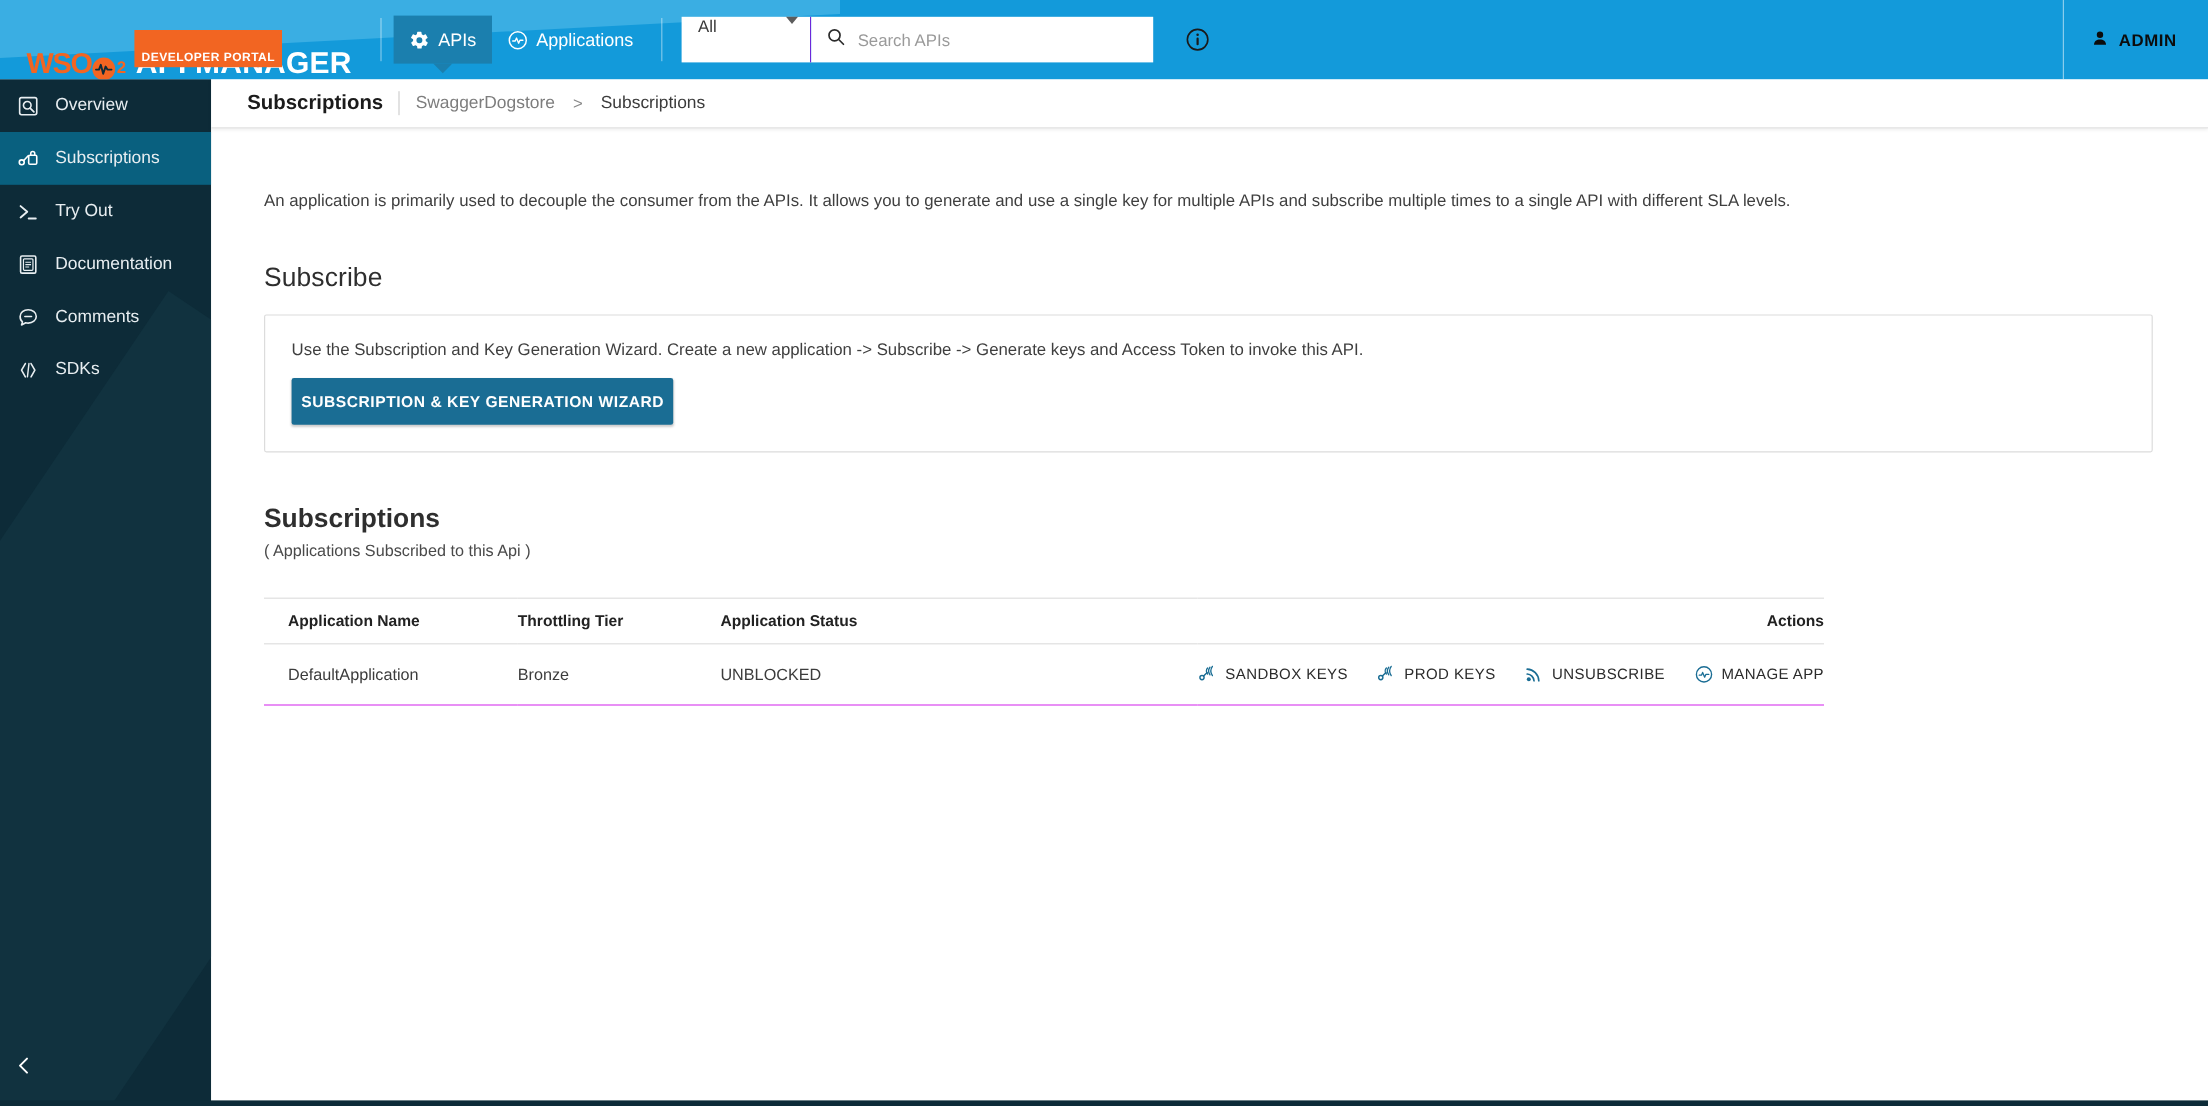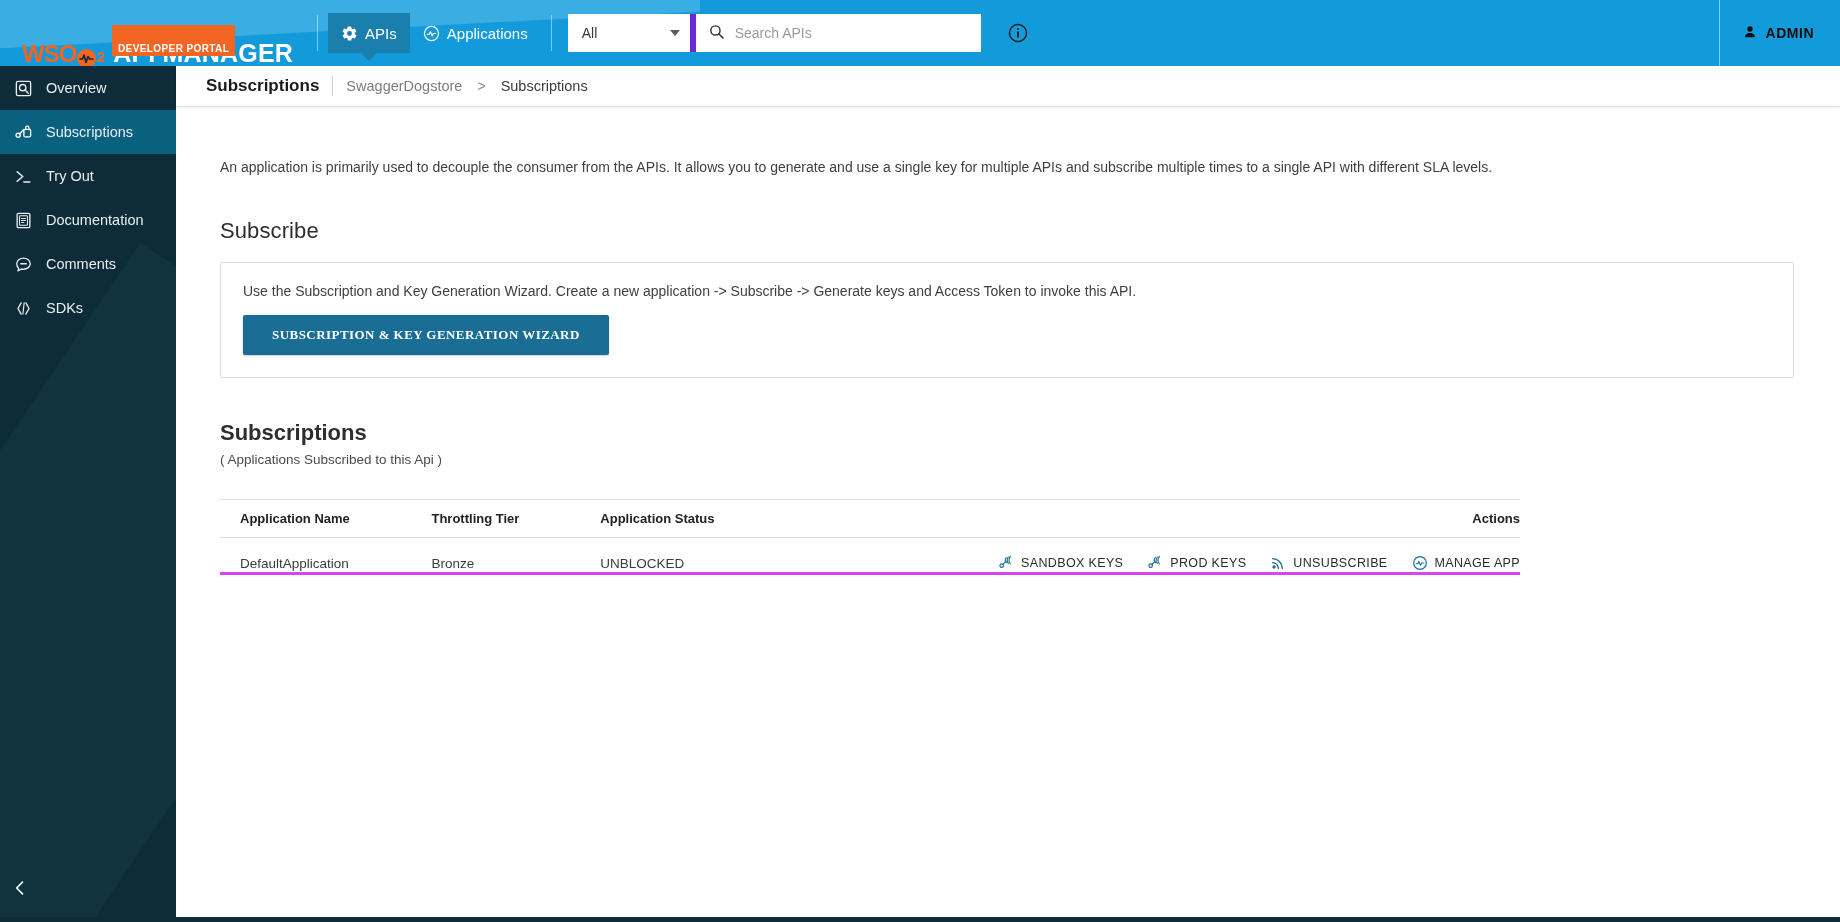--- a/index.html
+++ b/index.html
@@ -81,23 +81,23 @@
     border-right: 8px solid transparent;
     border-top: 8px solid #1b7fae;
   }
   .nav-tab svg { display: block; }
 
   .search-group {
     display: flex; align-items: center; position: relative; z-index: 3;
     height: 38px; margin-left: 6px;
   }
   .search-select {
-    width: 128px; height: 38px; background: #ffffff;
-    border: none; border-right: 6px solid #6d28d9;
-    display: flex; align-items: center; justify-content: space-between;
+    width: 108px; height: 38px; background: #ffffff;
+    border: none; border-right: 1px solid #6d28d9;
+    display: flex; justify-content: space-between;
     padding: 0 10px 0 14px; font-size: 14px; color: #3a3a3a;
     cursor: pointer;
   }
   .caret-down {
     width: 0; height: 0;
     border-left: 5px solid transparent;
     border-right: 5px solid transparent;
     border-top: 6px solid #5c5c5c;
   }
   .search-box {
@@ -194,40 +194,40 @@
 
   .wizard-card {
     border: 1px solid #dcdcdc; border-radius: 2px;
     padding: 20px 22px 22px 22px;
     margin-bottom: 42px;
   }
   .wizard-text { font-size: 14px; color: #3f3f3f; margin-bottom: 16px; }
   .wizard-btn {
     display: inline-block; background: #1a6d94; color: #ffffff;
     font-size: 13px; font-weight: bold; letter-spacing: .45px;
-    padding: 12px 29px; border: none; border-radius: 2px;
-    cursor: pointer; font-family: Liberation Serif, serif;
+    padding: 12px 8px; border: none; border-radius: 2px;
+    cursor: pointer; font-family: Liberation Sans, sans-serif;
     box-shadow: 0 1px 2px rgba(0,0,0,.2);
   }
 
   .subs-title { font-size: 22px; color: #2e2e2e; margin-bottom: 6px; }
   .subs-sub { font-size: 13.5px; color: #4a4a4a; margin-bottom: 32px; }
 
   .subs-table { width: 1300px; border-collapse: collapse; }
   .subs-table thead th {
     font-size: 13px; font-weight: bold; color: #222;
     text-align: left; padding: 11px 0 11px 0;
     border-top: 1px solid #dfdfdf;
     border-bottom: 1px solid #dfdfdf;
   }
   .subs-table thead th.th-actions { text-align: right; margin-top: 16px; }
   .subs-table tbody td {
     font-size: 13.5px; color: #3c3c3c;
-    padding: 17px 0 1px 0;
-    border-bottom: 3px solid #d946ef;
+    padding: 17px 0 17px 0;
+    border-bottom: 1px solid #d946ef;
   }
   .col-app { width: 220px; padding-left: 20px !important; }
   .col-tier { width: 180px; }
   .col-status { width: 430px; }
   .col-actions { text-align: right; }
 
   .actions-wrap {
     display: flex; align-items: center; justify-content: flex-end;
     gap: 24px;
   }

